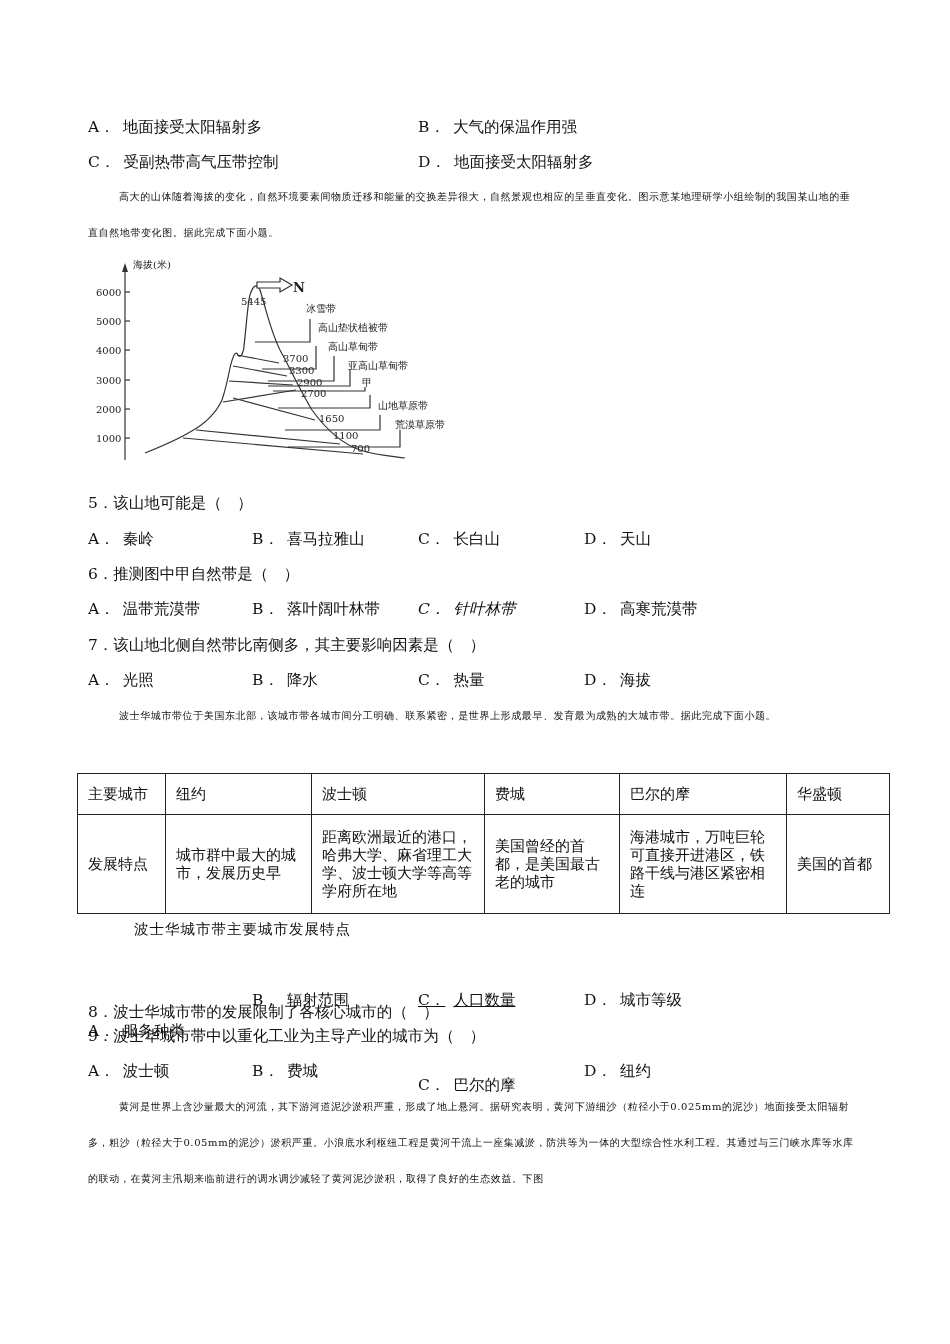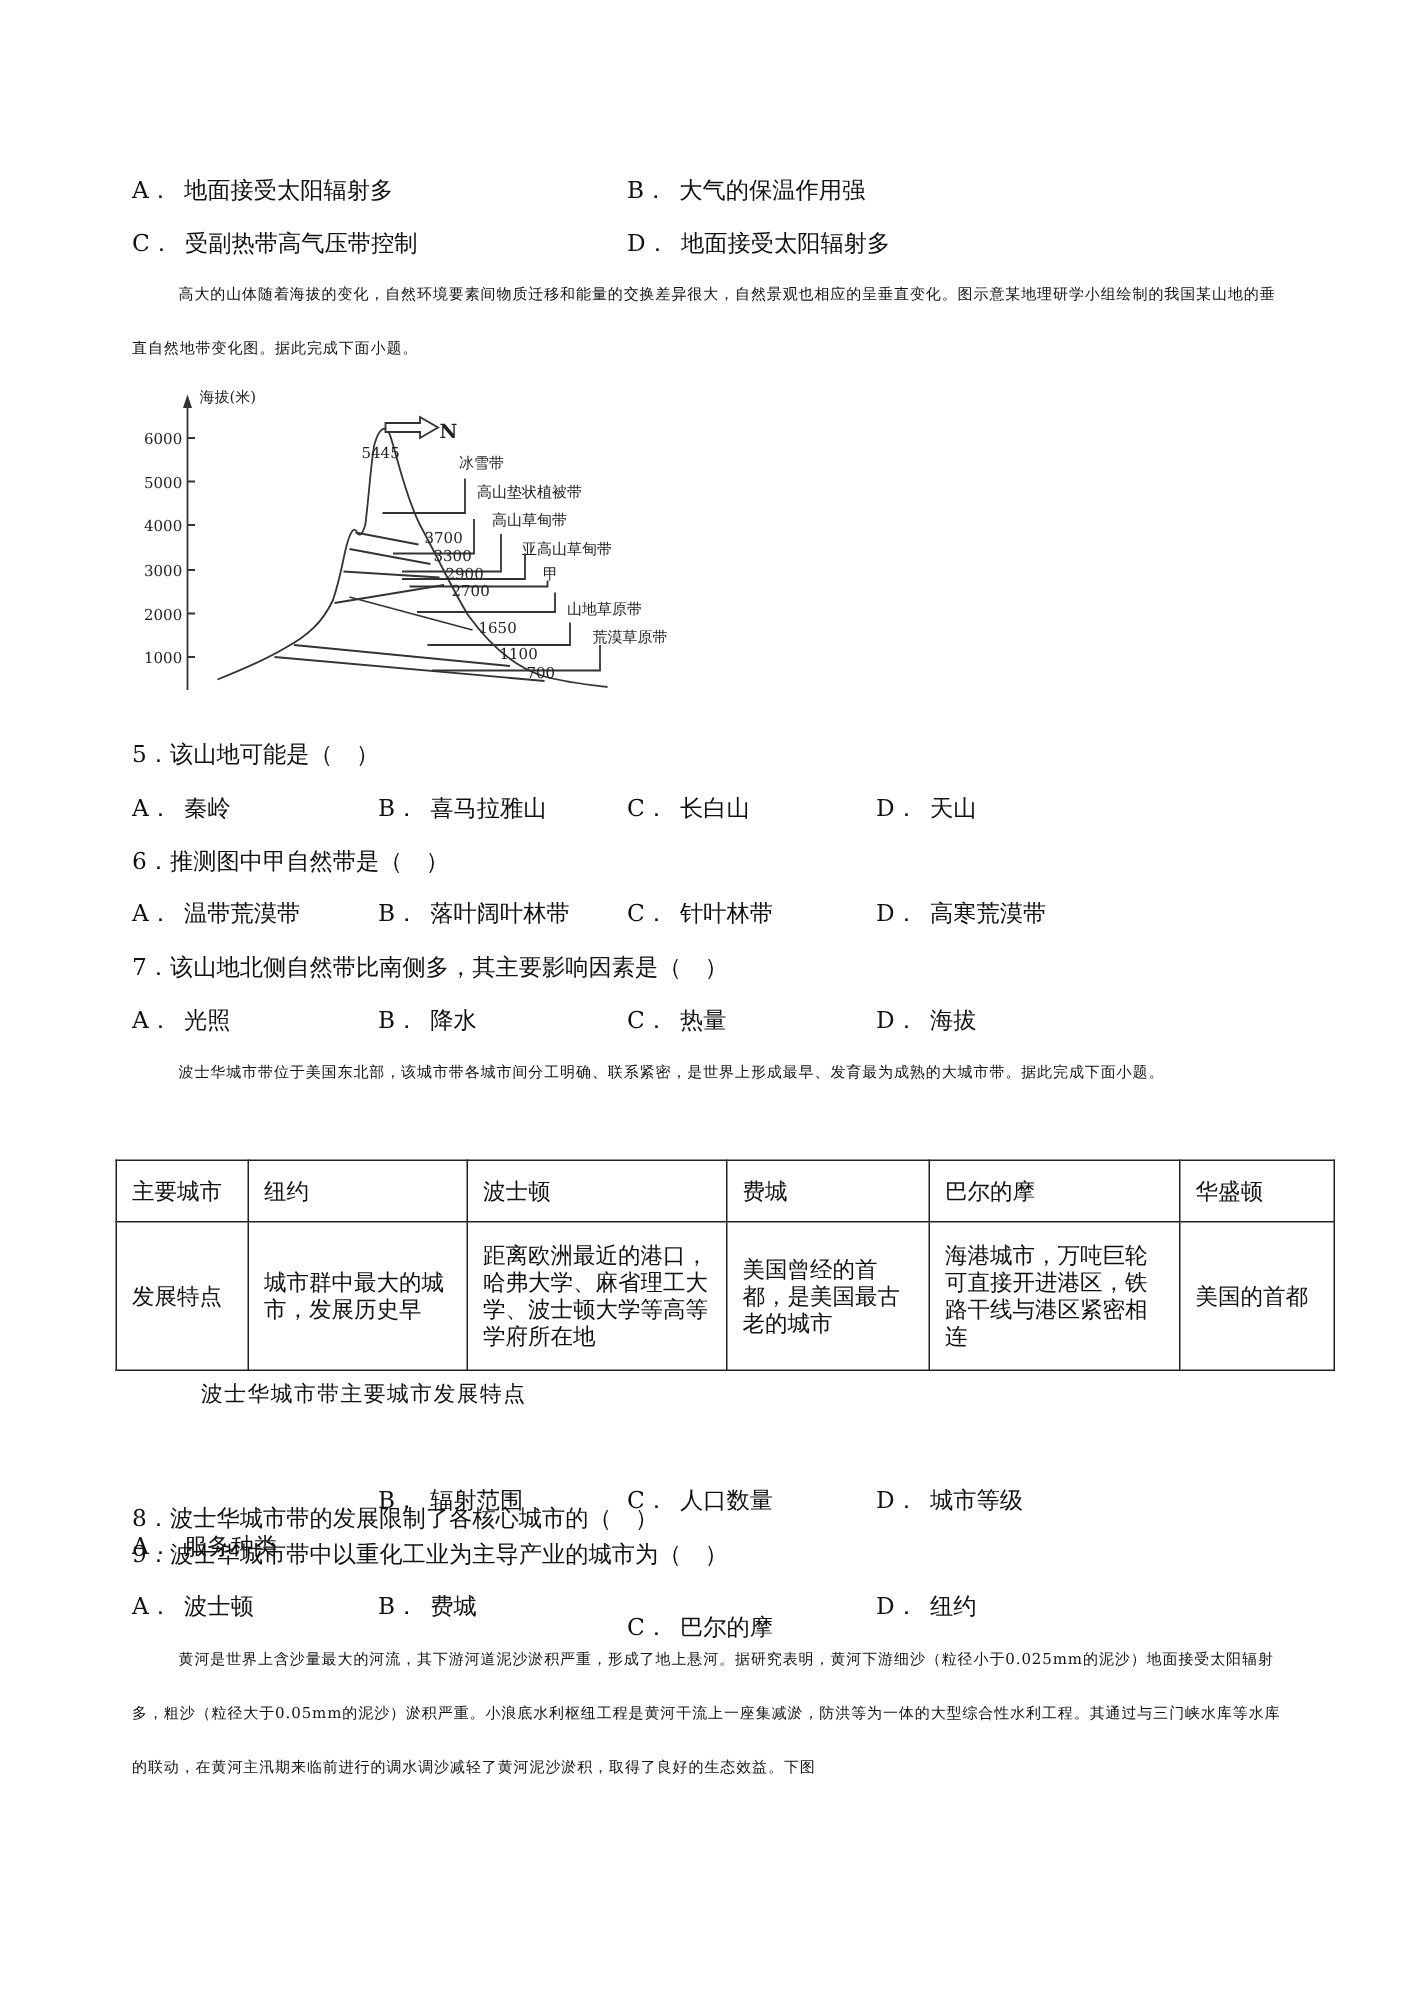--- a/index.html
+++ b/index.html
@@ -99,21 +99,21 @@
 
 <div class="opt" style="left:88px; top:493px;">5．该山地可能是（　）</div>
 <div class="opt" style="left:88px; top:529px;"><span class="lbl">A．</span><span>秦岭</span></div>
 <div class="opt" style="left:252px; top:529px;"><span class="lbl">B．</span><span>喜马拉雅山</span></div>
 <div class="opt" style="left:418px; top:529px;"><span class="lbl">C．</span><span>长白山</span></div>
 <div class="opt" style="left:584px; top:529px;"><span class="lbl">D．</span><span>天山</span></div>
 
 <div class="opt" style="left:88px; top:564px;">6．推测图中甲自然带是（　）</div>
 <div class="opt" style="left:88px; top:599px;"><span class="lbl">A．</span><span>温带荒漠带</span></div>
 <div class="opt" style="left:252px; top:599px;"><span class="lbl">B．</span><span>落叶阔叶林带</span></div>
-<div class="opt" style="left:418px; top:599px;"><span class="lbl">C．</span><span>针叶林带</span></div>
+<div class="opt" style="left:418px; top:599px;font-style:italic;"><span class="lbl">C．</span><span>针叶林带</span></div>
 <div class="opt" style="left:584px; top:599px;"><span class="lbl">D．</span><span>高寒荒漠带</span></div>
 
 <div class="opt" style="left:88px; top:635px;">7．该山地北侧自然带比南侧多，其主要影响因素是（　）</div>
 <div class="opt" style="left:88px; top:670px;"><span class="lbl">A．</span><span>光照</span></div>
 <div class="opt" style="left:252px; top:670px;"><span class="lbl">B．</span><span>降水</span></div>
 <div class="opt" style="left:418px; top:670px;"><span class="lbl">C．</span><span>热量</span></div>
 <div class="opt" style="left:584px; top:670px;"><span class="lbl">D．</span><span>海拔</span></div>
 
 <div class="para" style="top:698px;">波士华城市带位于美国东北部，该城市带各城市间分工明确、联系紧密，是世界上形成最早、发育最为成熟的大城市带。据此完成下面小题。</div>
 
@@ -135,21 +135,21 @@
     <td>海港城市，万吨巨轮可直接开进港区，铁路干线与港区紧密相连</td>
     <td>美国的首都</td>
   </tr>
 </tbody>
   </table>
 <div class="caption">波士华城市带主要城市发展特点</div>
 
 <div class="opt" style="left:88px; top:955px;margin-top:47px;">8．波士华城市带的发展限制了各核心城市的（　）</div>
 <div class="opt" style="left:88px; top:1021px;"><span class="lbl">A．</span><span>服务种类</span></div>
 <div class="opt" style="left:252px; top:990px;"><span class="lbl">B．</span><span>辐射范围</span></div>
-<div class="opt" style="left:418px; top:990px;"><span class="lbl">C．</span><span>人口数量</span></div>
+<div class="opt" style="left:418px; top:990px;text-decoration:underline;"><span class="lbl">C．</span><span>人口数量</span></div>
 <div class="opt" style="left:584px; top:990px;"><span class="lbl">D．</span><span>城市等级</span></div>
 
 <div class="opt" style="left:88px; top:1026px;">9．波士华城市带中以重化工业为主导产业的城市为（　）</div>
 <div class="opt" style="left:88px; top:1061px;"><span class="lbl">A．</span><span>波士顿</span></div>
 <div class="opt" style="left:252px; top:1061px;"><span class="lbl">B．</span><span>费城</span></div>
 <div class="opt" style="left:418px; top:1075px;"><span class="lbl">C．</span><span>巴尔的摩</span></div>
 <div class="opt" style="left:584px; top:1061px;"><span class="lbl">D．</span><span>纽约</span></div>
 
 <div class="para" style="top:1089px;">黄河是世界上含沙量最大的河流，其下游河道泥沙淤积严重，形成了地上悬河。据研究表明，黄河下游细沙（粒径小于0.025mm的泥沙）地面接受太阳辐射多，粗沙（粒径大于0.05mm的泥沙）淤积严重。小浪底水利枢纽工程是黄河干流上一座集减淤，防洪等为一体的大型综合性水利工程。其通过与三门峡水库等水库的联动，在黄河主汛期来临前进行的调水调沙减轻了黄河泥沙淤积，取得了良好的生态效益。下图</div>
 

